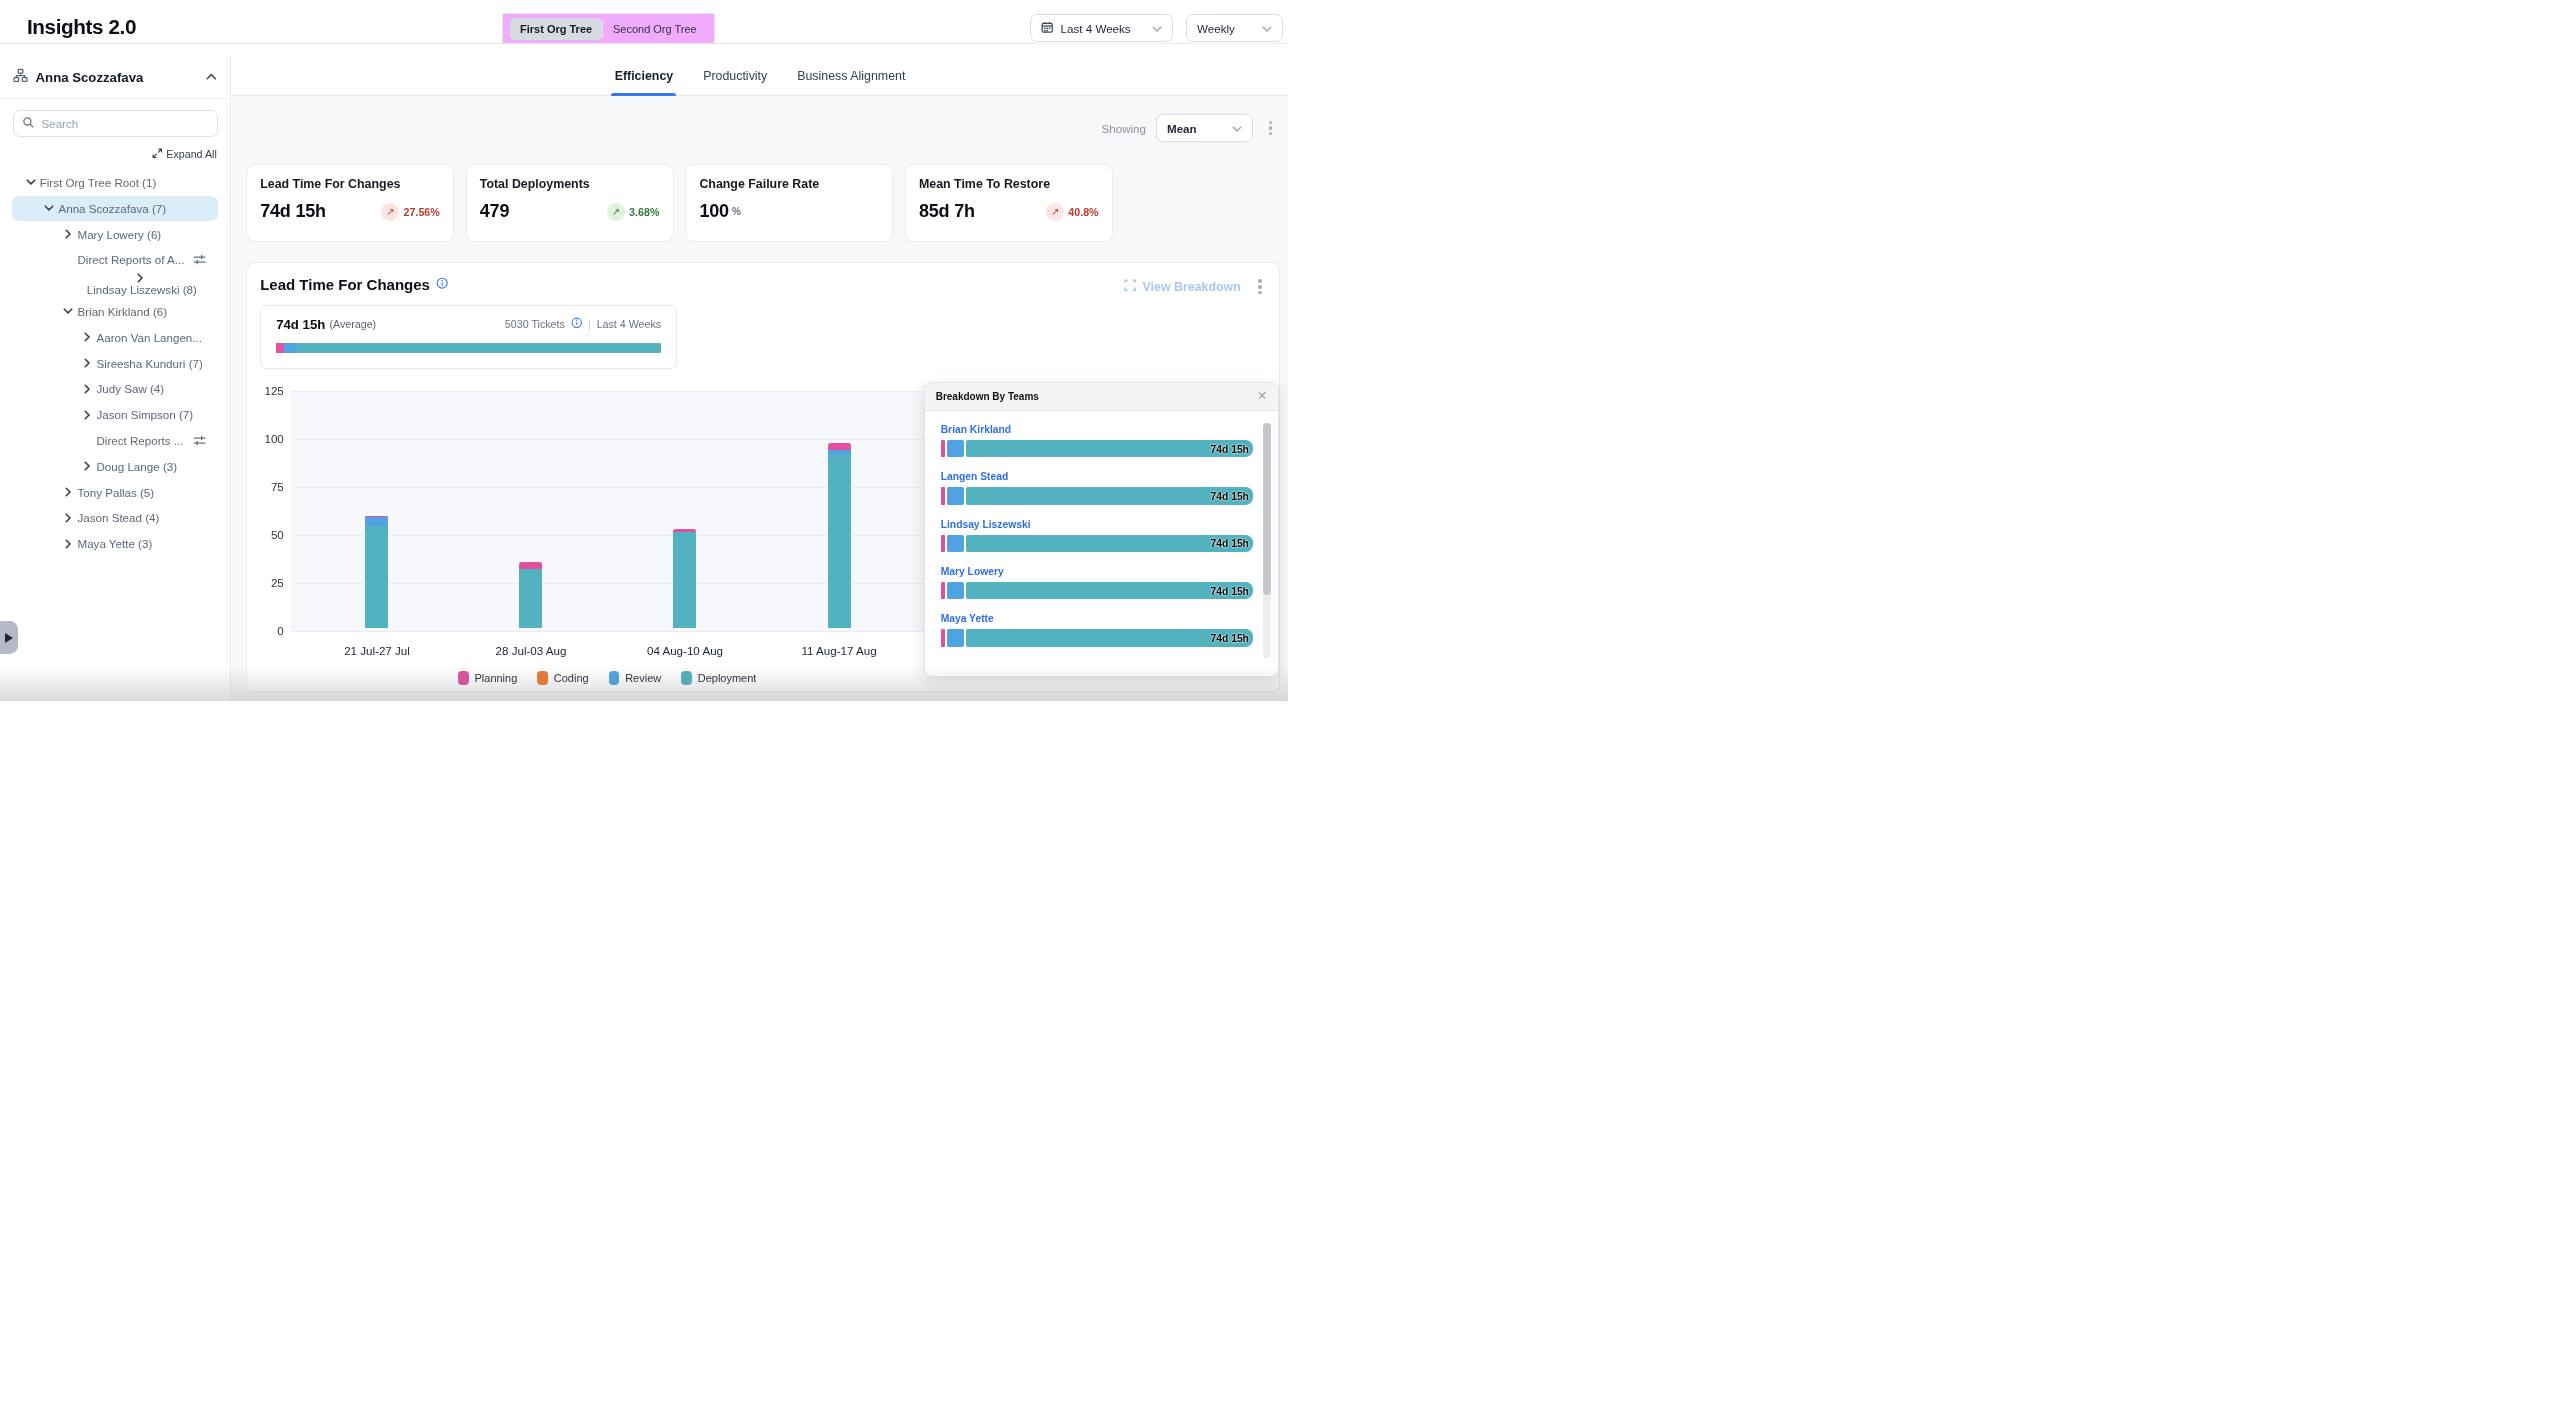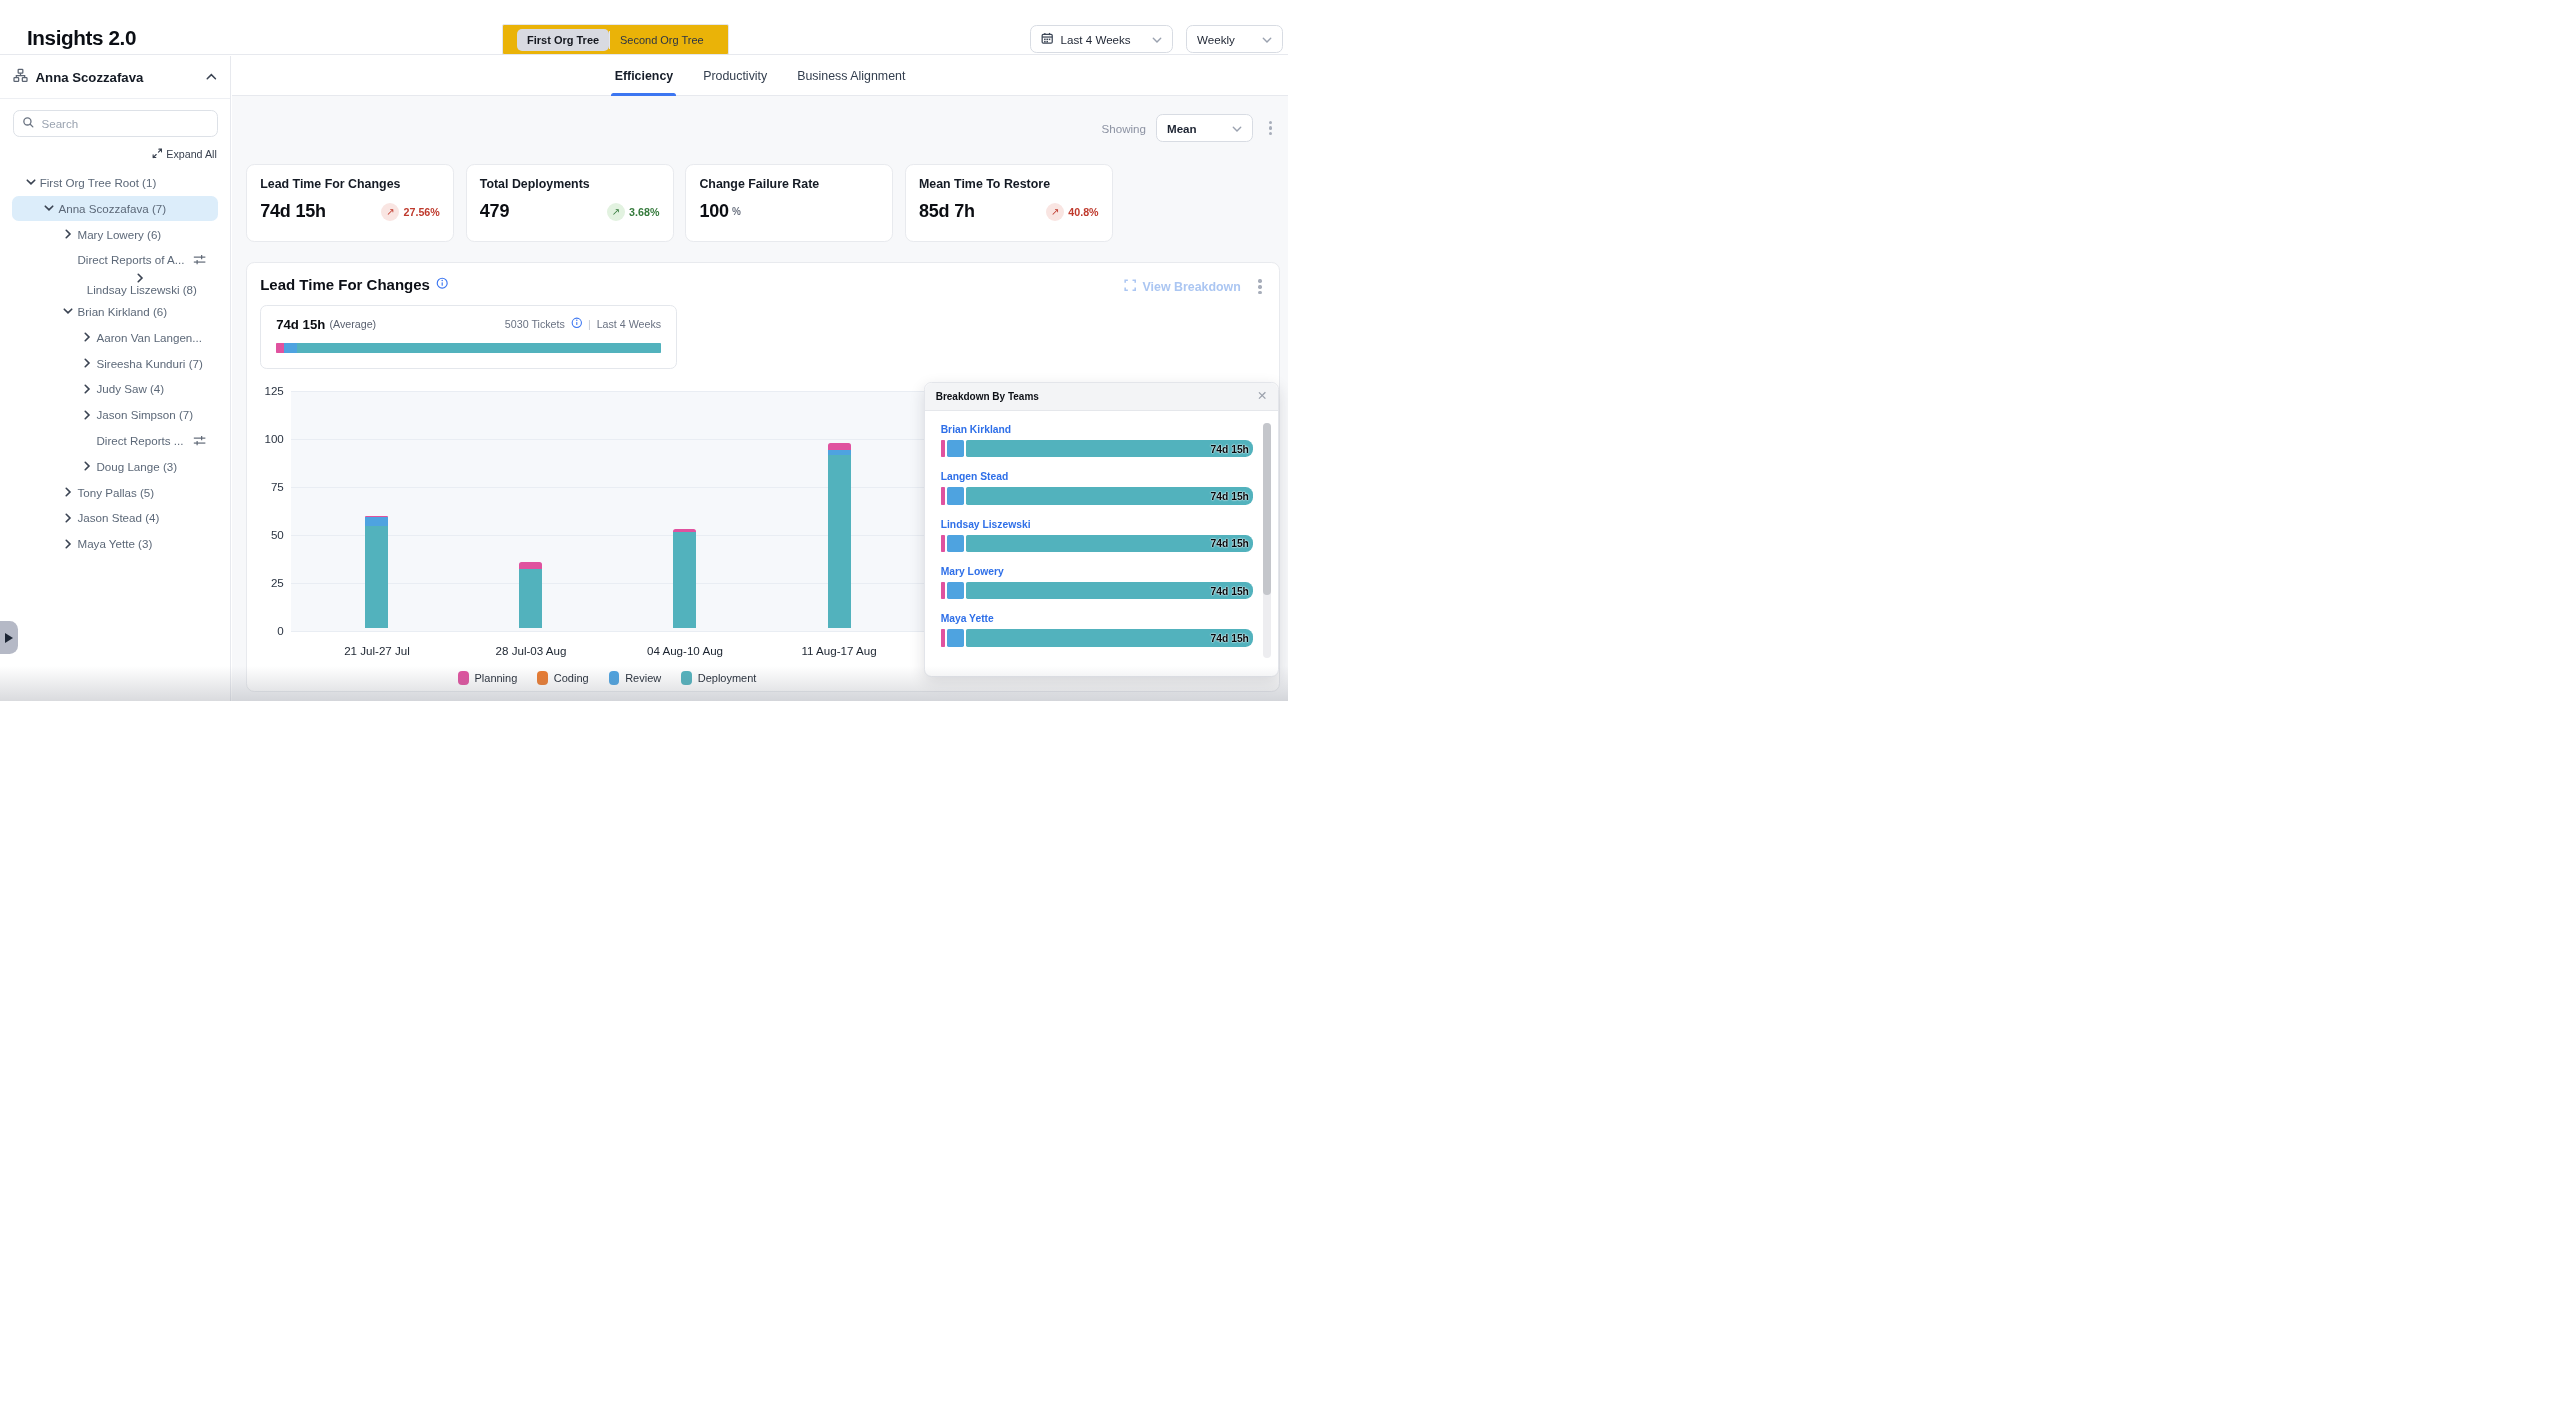--- a/index.html
+++ b/index.html
@@ -1,23 +1,23 @@
 <!DOCTYPE html>
 <html style="font-size:13.2px"><head>
 <meta charset="utf-8">
 <style>
   * { margin:0; padding:0; box-sizing:border-box; }
   html,body { background:#ffffff; }
   body { font-family:"Liberation Sans", sans-serif; color:#1a2230; }
   .page { position:relative; width:1288px; height:701px; background:#fff; overflow:hidden; }
 
   
-  .topbar { position:absolute; left:0; top:0; width:1288px; height:44px; background:#fff; border-bottom:0.8px solid #e7e9ee; z-index:5;margin-top:11px; }
+  .topbar { position:absolute; left:0; top:0; width:1288px; height:44px; background:#fff; border-bottom:0.8px solid #e7e9ee; z-index:5; }
   .app-title { position:absolute; left:27px; top:15px; font-size:20.7px; font-weight:800; letter-spacing:-0.4px; color:#0b0e14; }
-  .seg-control { position:absolute; left:502px; top:13.2px; display:flex; align-items:center; background:#eab308; border:0.8px solid #e4e6eb; border-radius:2px; padding:14px; height:31px; }
+  .seg-control { position:absolute; left:502px; top:13.2px; display:flex; align-items:center; background:#f0abfc; border:0.8px solid #e4e6eb; border-radius:2px; padding:7px; height:31px; }
   .seg { font-size:11px; padding:5px 10px; border-radius:5px; color:#2c3545; white-space:nowrap; cursor:pointer; }
   .seg.selected { background:#d8dae1; font-weight:700; color:#15181f; }
   .seg-divider { width:0.8px; height:18px; background:#e4e6eb; }
   .topbar-right { position:absolute; right:5px; top:14px; display:flex; gap:13.2px; }
   .select { display:flex; align-items:center; gap:7.4px; height:28px; background:#fff; border:0.8px solid #d8dce3; border-radius:6.6px; padding:0 10px; font-size:11.6px; color:#1d2432; cursor:pointer; }
   .select .chev { margin-left:auto; }
   .sel-date { width:143px; }
   .sel-weekly { width:97px; }
 
   

